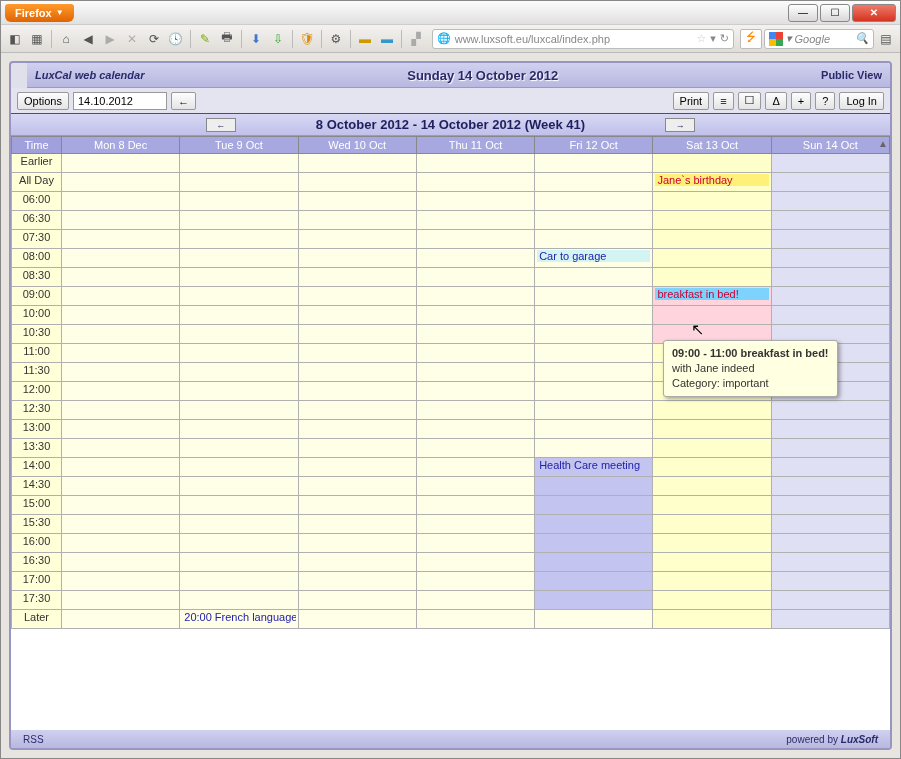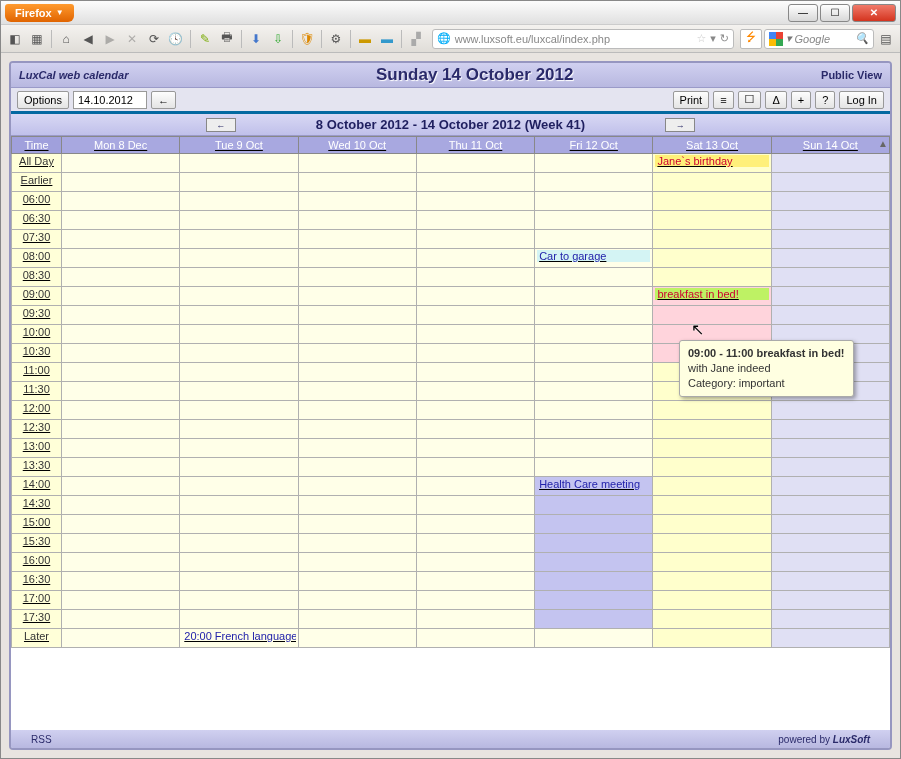--- a/index.html
+++ b/index.html
@@ -22,61 +22,61 @@
   .tbtn { width:20px; height:20px; display:flex; align-items:center; justify-content:center; color:#555; font-size:12px; cursor:pointer; }
   .tsep { width:1px; height:18px; background:#bbb; margin:0 2px; }
   .urlbox { flex:1; height:20px; border:1px solid #bbb; border-radius:3px; background:#fff; display:flex; align-items:center; padding:0 4px; gap:4px; margin:0 4px; color:#888;}
   .urlbox .globe { font-size:11px; }
   .searchbox { width:110px; height:20px; border:1px solid #bbb; border-radius:3px; background:#fff; display:flex; align-items:center; padding:0 4px; gap:3px; color:#888; font-style:italic;}
   
   
   .app-outer { flex:1; padding:8px; display:flex; flex-direction:column; overflow:hidden; }
   .app-frame { flex:1; background:#e0e0ea; border:2px solid #9696c0; border-radius:4px; display:flex; flex-direction:column; overflow:hidden; }
   
-  .app-header { height:22px; background:linear-gradient(#d0d0f0,#b8b8e0); display:flex; align-items:center; justify-content:space-between; padding:12px 8px; color:#2a2a6a; font-weight:bold; border-bottom:1px solid #9a9ac8; }
+  .app-header { height:22px; background:linear-gradient(#d0d0f0,#b8b8e0); display:flex; align-items:center; justify-content:space-between; padding:12px 8px; color:#2a2a6a; font-weight:bold; border-bottom:1px solid #9a9ac8;margin-left:16px; }
   .app-header .title { font-style:italic; }
-  .app-header .date { text-shadow:1px 1px 1px #fff; font-size:17px;}
-  
-  .app-toolbar { height:26px; background:#e4e4f0; display:flex; align-items:center; justify-content:space-between; padding:0 6px; border-bottom:3px solid #0369a1; }
+  .app-header .date { text-shadow:1px 1px 1px #fff; font-size:13px;}
+  
+  .app-toolbar { height:26px; background:#e4e4f0; display:flex; align-items:center; justify-content:space-between; padding:0 6px; border-bottom:1px solid #0369a1; }
   .app-toolbar .left, .app-toolbar .right { display:flex; align-items:center; gap:4px;}
   .abtn { border:1px solid #999; background:linear-gradient(#fdfdfd,#e4e4e4); padding:1px 6px; border-radius:2px; font-size:11px; cursor:pointer; height:18px; display:flex; align-items:center;}
-  .dateinput { border:1px solid #999; background:#fff; padding:1px 4px; font-size:11px; height:18px; width:74px;}
+  .dateinput { border:1px solid #999; background:#fff; padding:1px 4px; font-size:11px; height:18px; width:94px;}
   
   .weeknav { height:22px; background:linear-gradient(#d8d8f4,#c0c0ea); display:flex; align-items:center; justify-content:center; gap:20px; color:#1f1f5f; font-weight:bold; font-size:13px; border-bottom:1px solid #9a9ac8;}
   .navarr { border:1px solid #888; background:#eee; width:30px; height:14px; font-size:9px; display:flex; align-items:center;justify-content:center;cursor:pointer;}
   .navarr.left { margin-right:60px;}
   .navarr.right { margin-left:60px;}
   
   
   .grid-scroll { flex:1; overflow:auto; background:#fff; position:relative;}
-  table.cal { border-collapse:collapse; width:100%; table-layout:fixed;text-decoration:underline;}
+  table.cal { border-collapse:collapse; width:100%; table-layout:fixed;}
   table.cal th { background:#a8a8e0; color:#fff; font-weight:normal; font-size:11px; padding:2px; border:1px solid #888;}
   table.cal th.timecol { width:50px; background:#a0a0dc;}
   table.cal td { border:1px solid #b0b0b0; height:19px; padding:1px 2px; font-size:11px; vertical-align:top; overflow:hidden;}
   table.cal td.timecell { background:#ffffd8; text-align:center; color:#333; width:50px;}
   table.cal td.wkday { background:#ffffe8;}
   table.cal td.sat { background:#ffffcc;}
   table.cal td.sun { background:#e0e0f4;}
   
   .event { padding:0 2px; white-space:nowrap; overflow:hidden;}
   .ev-yellow { background:#fff07a; color:#c03; }
   .ev-cyan { background:#d4f4f4; color:#22a;}
-  .ev-pink { background:#bef264; color:#c03; }
+  .ev-pink { background:#7dd3fc; color:#c03; }
   .ev-purple { background:#c4c4f0; color:#22a; height:100%; }
   .ev-plain { color:#22a; }
   td.has-purple { background:#c4c4f0 !important; }
   td.has-pink { background:#ffd4dc !important; }
   
   
   .tooltip { position:absolute; background:#ffffe1; border:1px solid #aaa; border-radius:3px; padding:5px 8px; font-size:11px; box-shadow:2px 2px 4px rgba(0,0,0,0.35); color:#333; line-height:1.35;}
   .tooltip .tt-title { font-weight:bold; }
   
   .cursor { position:absolute; font-size:16px; color:#000; pointer-events:none; text-shadow:0 0 2px #fff; transform:translate(-2px,-2px);}
   
-  .footer { height:18px; background:linear-gradient(#d0d0f0,#b8b8e0); display:flex; justify-content:space-between; align-items:center; padding:0 20px; font-size:10px; color:#2a2a6a;}
+  .footer { height:18px; background:linear-gradient(#d0d0f0,#b8b8e0); display:flex; justify-content:space-between; align-items:center; padding:0 12px; font-size:10px; color:#2a2a6a;}
   
   .scroll-up { position:absolute; top:2px; right:2px; font-size:10px; color:#666;}
   
   
   .gsq { width:14px; height:14px; display:grid; grid-template:1fr 1fr/1fr 1fr;}
   .gsq span:nth-child(1){background:#4285f4;} .gsq span:nth-child(2){background:#ea4335;}
   .gsq span:nth-child(3){background:#fbbc05;} .gsq span:nth-child(4){background:#34a853;}
 </style>
 </head>
 <body>
@@ -213,42 +213,42 @@
             <th>Tue 9 Oct</th>
             <th>Wed 10 Oct</th>
             <th>Thu 11 Oct</th>
             <th>Fri 12 Oct</th>
             <th>Sat 13 Oct</th>
             <th>Sun 14 Oct</th>
           </tr>
           </thead>
           <tbody id="calbody">
               <tr>
+                <td class="timecell">Earlier</td>
+                <td class="wkday"></td>
+                <td class="wkday"></td>
+                <td class="wkday"></td>
+                <td class="wkday"></td>
+                <td class="wkday"></td>
+                <td class="sat"></td>
+                <td class="sun"></td>
+              </tr>
+              <tr>
                 <td class="timecell">All Day</td>
                 <td class="wkday"></td>
                 <td class="wkday"></td>
                 <td class="wkday"></td>
                 <td class="wkday"></td>
                 <td class="wkday"></td>
                 <td class="sat">
                   <div class="event ev-yellow">Jane`s birthday</div>
                 </td>
                 <td class="sun"></td>
               </tr>
               <tr>
-                <td class="timecell">Earlier</td>
-                <td class="wkday"></td>
-                <td class="wkday"></td>
-                <td class="wkday"></td>
-                <td class="wkday"></td>
-                <td class="wkday"></td>
-                <td class="sat"></td>
-                <td class="sun"></td>
-              </tr>
-              <tr>
                 <td class="timecell">06:00</td>
                 <td class="wkday"></td>
                 <td class="wkday"></td>
                 <td class="wkday"></td>
                 <td class="wkday"></td>
                 <td class="wkday"></td>
                 <td class="sat"></td>
                 <td class="sun"></td>
               </tr>
               <tr>
@@ -299,30 +299,20 @@
                 <td class="wkday"></td>
                 <td class="wkday"></td>
                 <td class="wkday"></td>
                 <td class="wkday"></td>
                 <td class="sat has-pink">
                   <div class="event ev-pink">breakfast in bed!</div>
                 </td>
                 <td class="sun"></td>
               </tr>
               <tr>
-                <td class="timecell">09:30</td>
-                <td class="wkday"></td>
-                <td class="wkday"></td>
-                <td class="wkday"></td>
-                <td class="wkday"></td>
-                <td class="wkday"></td>
-                <td class="sat has-pink"></td>
-                <td class="sun"></td>
-              </tr>
-              <tr>
                 <td class="timecell">10:00</td>
                 <td class="wkday"></td>
                 <td class="wkday"></td>
                 <td class="wkday"></td>
                 <td class="wkday"></td>
                 <td class="wkday"></td>
                 <td class="sat has-pink"></td>
                 <td class="sun"></td>
               </tr>
               <tr>
@@ -486,21 +476,21 @@
                 <td class="wkday"></td>
                 <td class="wkday"></td>
                 <td class="wkday"></td>
                 <td class="sat"></td>
                 <td class="sun"></td>
               </tr>
             </tbody>
         </table>
         <span class="scroll-up">▲</span>
 
-        <div class="tooltip" style="top:204px; left:668px;">
+        <div class="tooltip" style="top:204px; left:652px;">
           <div class="tt-title">09:00 - 11:00 breakfast in bed!</div>
           <div>with Jane indeed</div>
           <div>Category: important</div>
         </div>
         <div class="cursor" style="top:186px; left:682px;">↖</div>
       </div>
 
       <div class="footer">
         <span>RSS</span>
         <span>

